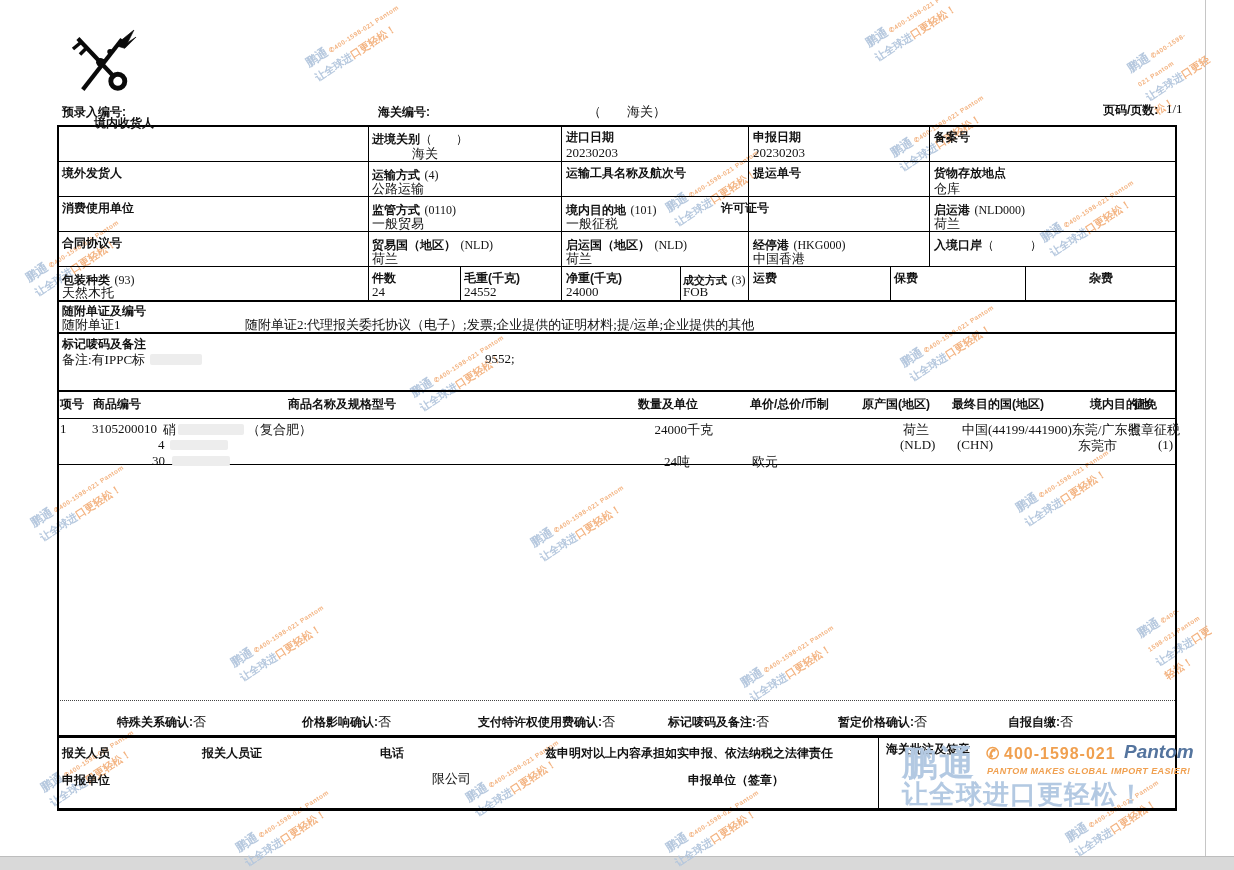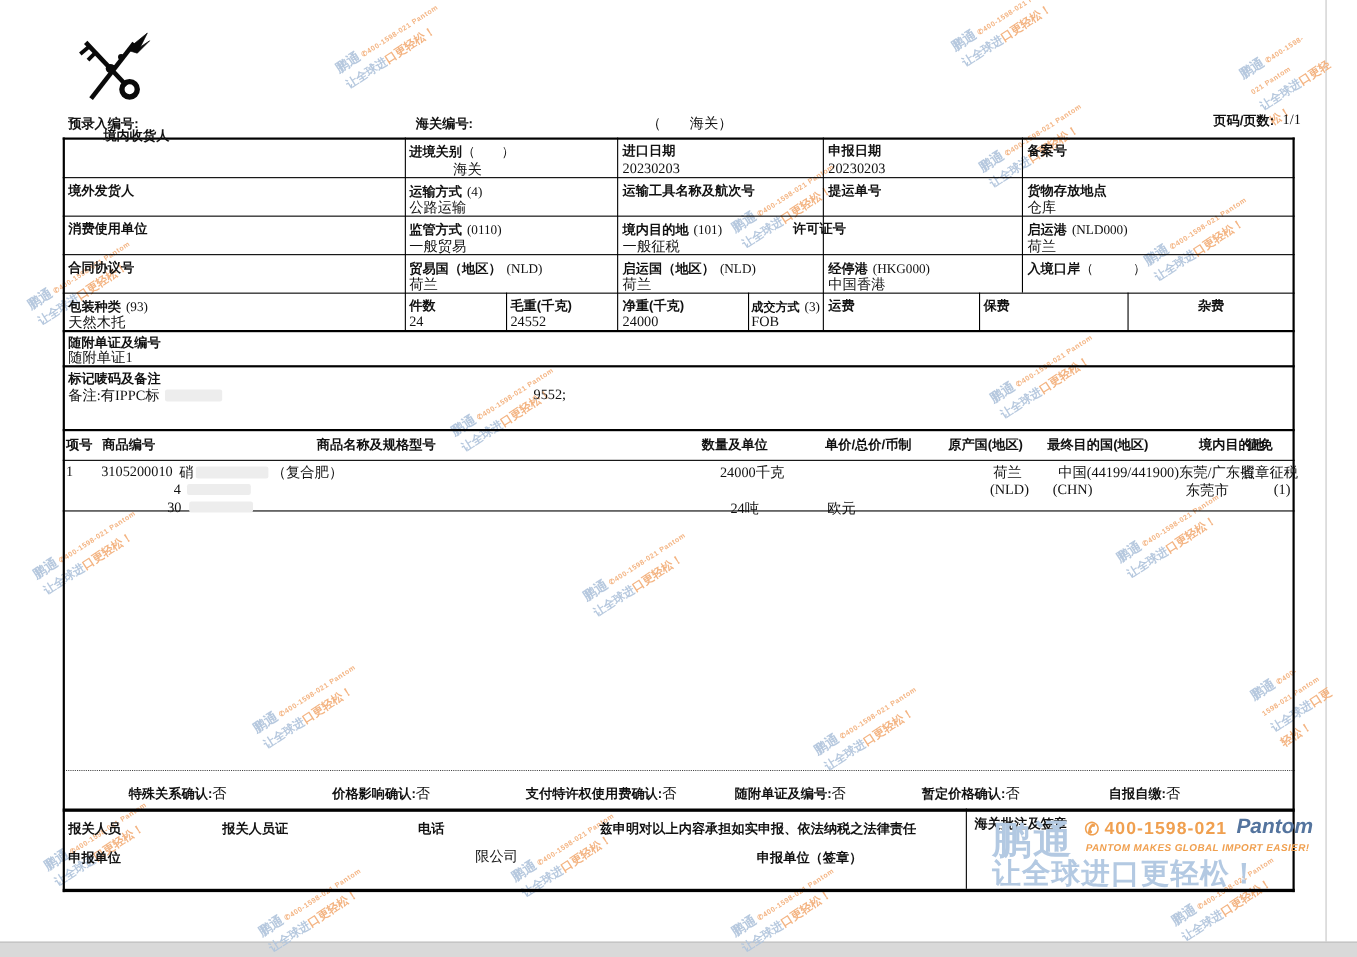--- a/index.html
+++ b/index.html
@@ -209,20 +209,21 @@
     <span class="abs lbl" style="left:566px;top:270px;">净重(千克)</span>
     <span class="abs val" style="left:566px;top:284px;">24000</span>
     <span class="abs" style="left:683px;top:270px;"><b class="lbl-sm">成交方式</b> <span class="code">(3)</span></span>
     <span class="abs val" style="left:683px;top:284px;">FOB</span>
     <span class="abs lbl" style="left:753px;top:270px;">运费</span>
     <span class="abs lbl" style="left:894px;top:270px;">保费</span>
     <span class="abs lbl" style="left:1074px;top:270px;margin-left:15px;">杂费</span>
 
     <span class="abs lbl" style="left:62px;top:303px;">随附单证及编号</span>
     <span class="abs val" style="left:62px;top:316px;">随附单证1</span>
+    <span class="abs val" style="left:245px;top:316px;">随附单证2:代理报关委托协议（电子）;发票;企业提供的证明材料;提/运单;企业提供的其他</span>
 
     <span class="abs lbl" style="left:62px;top:336px;">标记唛码及备注</span>
     <span class="abs val" style="left:62px;top:351px;">备注:有IPPC标</span>
     <div class="smudge" style="left:150px;top:354px;width:52px;height:11px;"></div>
     <span class="abs val" style="left:485px;top:351px;">9552;</span>
 
     <span class="abs lbl" style="left:60px;top:396px;">项号</span>
     <span class="abs lbl" style="left:93px;top:396px;">商品编号</span>
     <span class="abs lbl" style="left:288px;top:396px;">商品名称及规格型号</span>
     <span class="abs lbl" style="left:638px;top:396px;">数量及单位</span>
@@ -251,21 +252,21 @@
       <span class="abs val" style="left:957px;top:437px;">(CHN)</span>
       <span class="abs val" style="left:988px;top:421px;">(44199/441900)东莞/广东省</span>
       <span class="abs val" style="left:1078px;top:437px;">东莞市</span>
       <span class="abs val" style="left:1128px;top:421px;">照章征税</span>
       <span class="abs val" style="left:1158px;top:437px;">(1)</span>
     </div>
 
     <span class="abs conf-item" style="left:117px;top:712px;"><b class="lbl">特殊关系确认:</b><span class="val">否</span></span>
     <span class="abs conf-item" style="left:302px;top:712px;"><b class="lbl">价格影响确认:</b><span class="val">否</span></span>
     <span class="abs conf-item" style="left:478px;top:712px;"><b class="lbl">支付特许权使用费确认:</b><span class="val">否</span></span>
-    <span class="abs conf-item" style="left:668px;top:712px;"><b class="lbl">随附单证及编号:</b><span class="val">否</span></span>
+    <span class="abs conf-item" style="left:668px;top:712px;"><b class="lbl">标记唛码及备注:</b><span class="val">否</span></span>
     <span class="abs conf-item" style="left:838px;top:712px;"><b class="lbl">暂定价格确认:</b><span class="val">否</span></span>
     <span class="abs conf-item" style="left:1008px;top:712px;"><b class="lbl">自报自缴:</b><span class="val">否</span></span>
 
     <span class="abs lbl" style="left:62px;top:745px;">报关人员</span>
     <span class="abs lbl" style="left:202px;top:745px;">报关人员证</span>
     <span class="abs lbl" style="left:380px;top:745px;">电话</span>
     <span class="abs lbl" style="left:545px;top:745px;">兹申明对以上内容承担如实申报、依法纳税之法律责任</span>
     <span class="abs lbl" style="left:62px;top:772px;">申报单位</span>
     <span class="abs val" style="left:432px;top:770px;">限公司</span>
     <span class="abs lbl" style="left:688px;top:772px;">申报单位（签章）</span>

